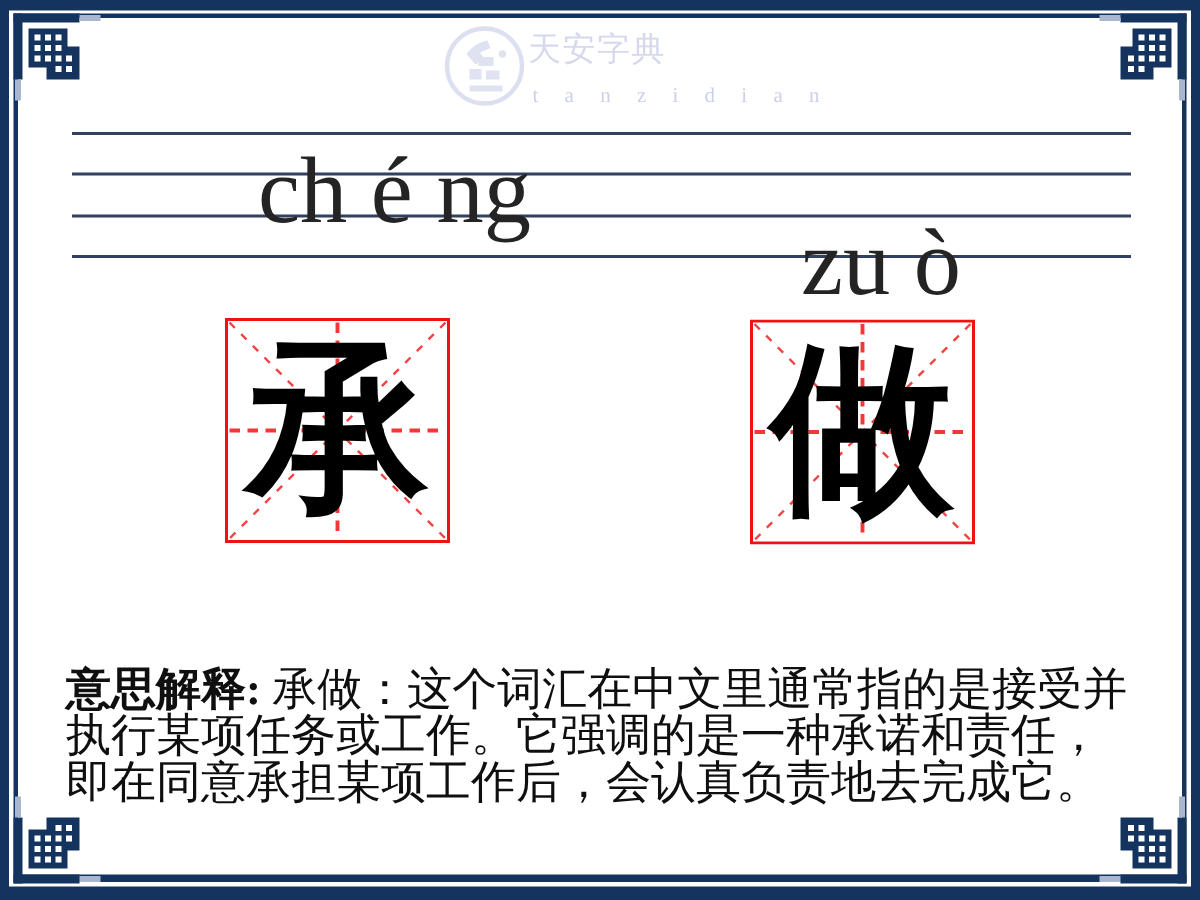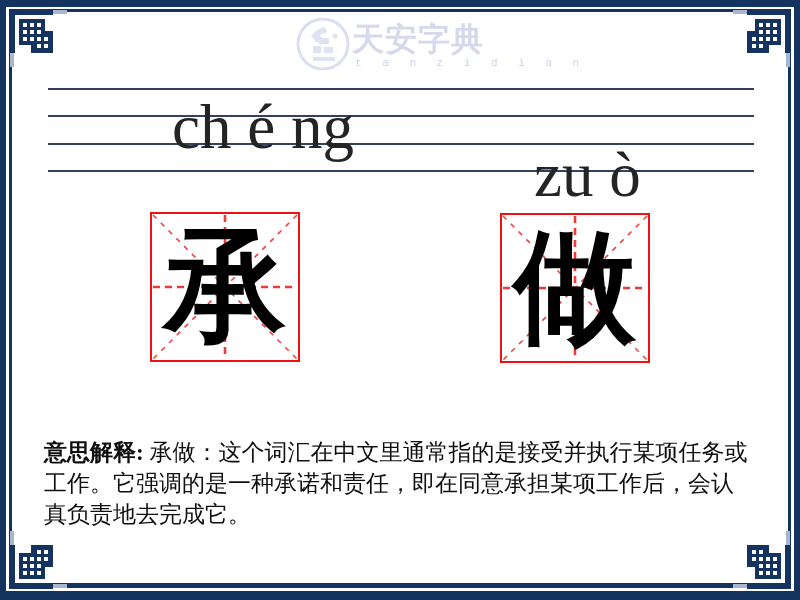--- a/index.html
+++ b/index.html
@@ -22,27 +22,27 @@
   .corner{position:absolute;width:62px;height:62px;}
   .corner.tl{top:7px;left:7px;}
   .corner.tr{top:7px;right:7px;transform:scaleX(-1);}
   .corner.bl{bottom:9px;left:7px;transform:scaleY(-1);}
   .corner.br{bottom:9px;right:7px;transform:scale(-1,-1);}
   
   .logo{position:absolute;top:14px;left:295px;width:210px;height:62px;}
   .logo-stamp{position:absolute;left:0;top:2px;}
   .logo-title{
     position:absolute;left:57px;top:4px;width:150px;
-    font-size:32px;font-weight:700;letter-spacing:1px;
+    font-size:22px;font-weight:400;letter-spacing:1px;
     color:#d6d9ec;white-space:nowrap;
   }
   .logo-sub{
     position:absolute;left:60px;top:43px;
-    font-size:11px;letter-spacing:7px;color:#cdd1e8;
-    font-family:Liberation Mono, monospace;white-space:nowrap;
+    font-size:14px;letter-spacing:7px;color:#cdd1e8;
+    font-family:Liberation Serif, serif;white-space:nowrap;
   }
   
   .rule{position:absolute;left:48px;width:706px;height:2px;background:#31415f;}
   .rule.r1{top:88px}.rule.r2{top:115px}.rule.r3{top:143px}.rule.r4{top:170px}
   .syllable{
     position:absolute;top:96px;line-height:1;font-size:63px;color:#242424;
     white-space:pre;
   }
   .syllable.s1{left:172px;}
   .syllable.s2{left:534px;margin-top:48px;}
@@ -51,21 +51,21 @@
   .char-card.c1{left:150px;top:212px;}
   .char-card.c2{left:500px;top:213px;}
   .char-card svg{position:absolute;inset:0;}
   .char-glyph{
     position:absolute;inset:0;display:flex;align-items:center;justify-content:center;
     font-size:122px;font-weight:700;color:#000;line-height:1;
   }
   
   .meaning{
     position:absolute;left:44px;top:414px;width:710px;
-    font-size:23px;line-height:31px;color:#0f0f0f;text-align:left;
+    font-size:30px;line-height:31px;color:#0f0f0f;text-align:left;
   }
   .meaning .label{font-weight:800;}
 </style>
 </head>
 <body>
 
 <div class="frame-outer"></div>
 <div class="frame-inner"></div>
 
 <svg class="corner tl" viewBox="0 0 62 62" aria-hidden="true">

